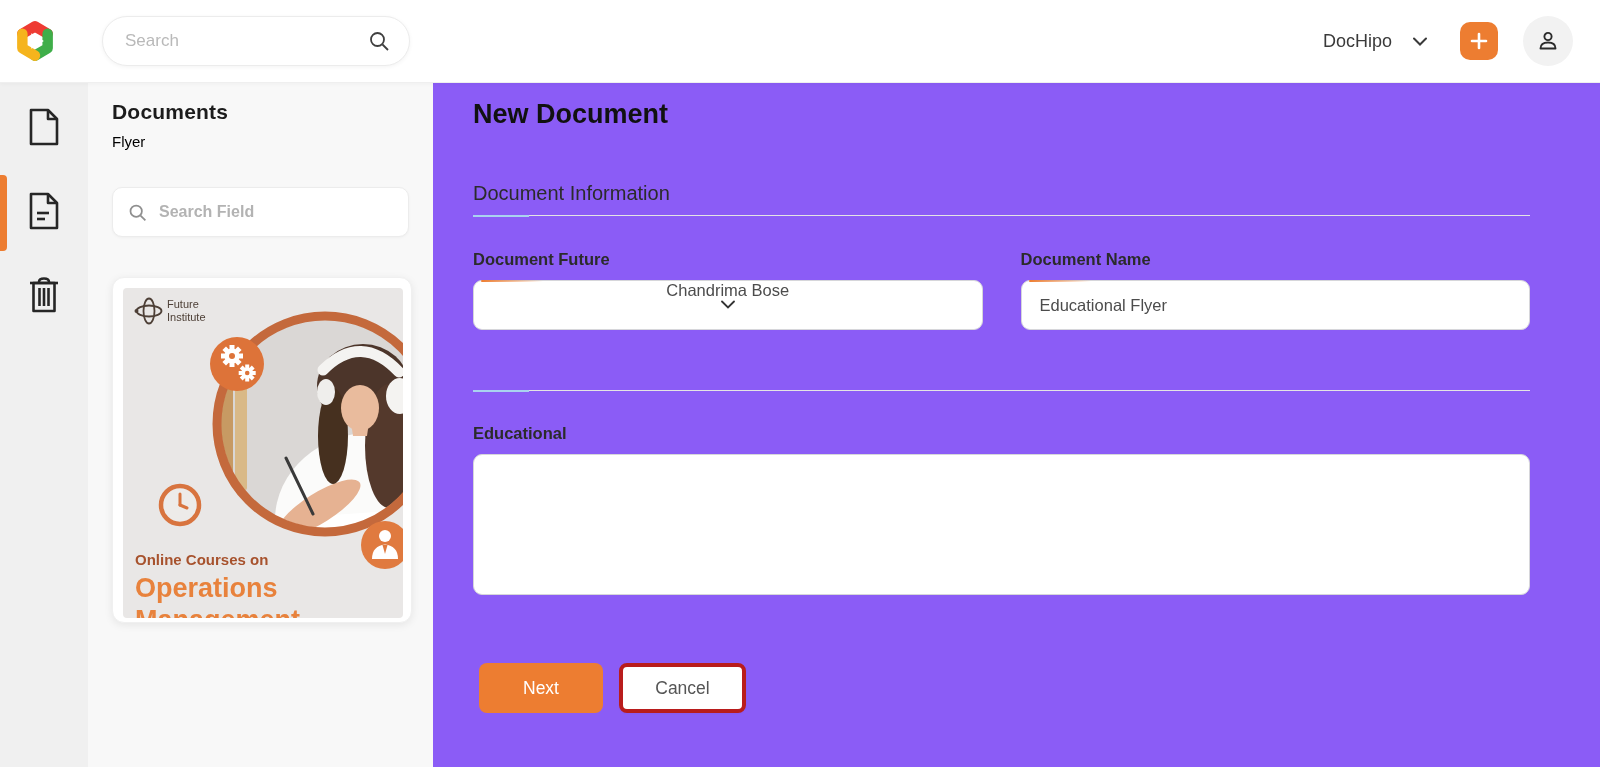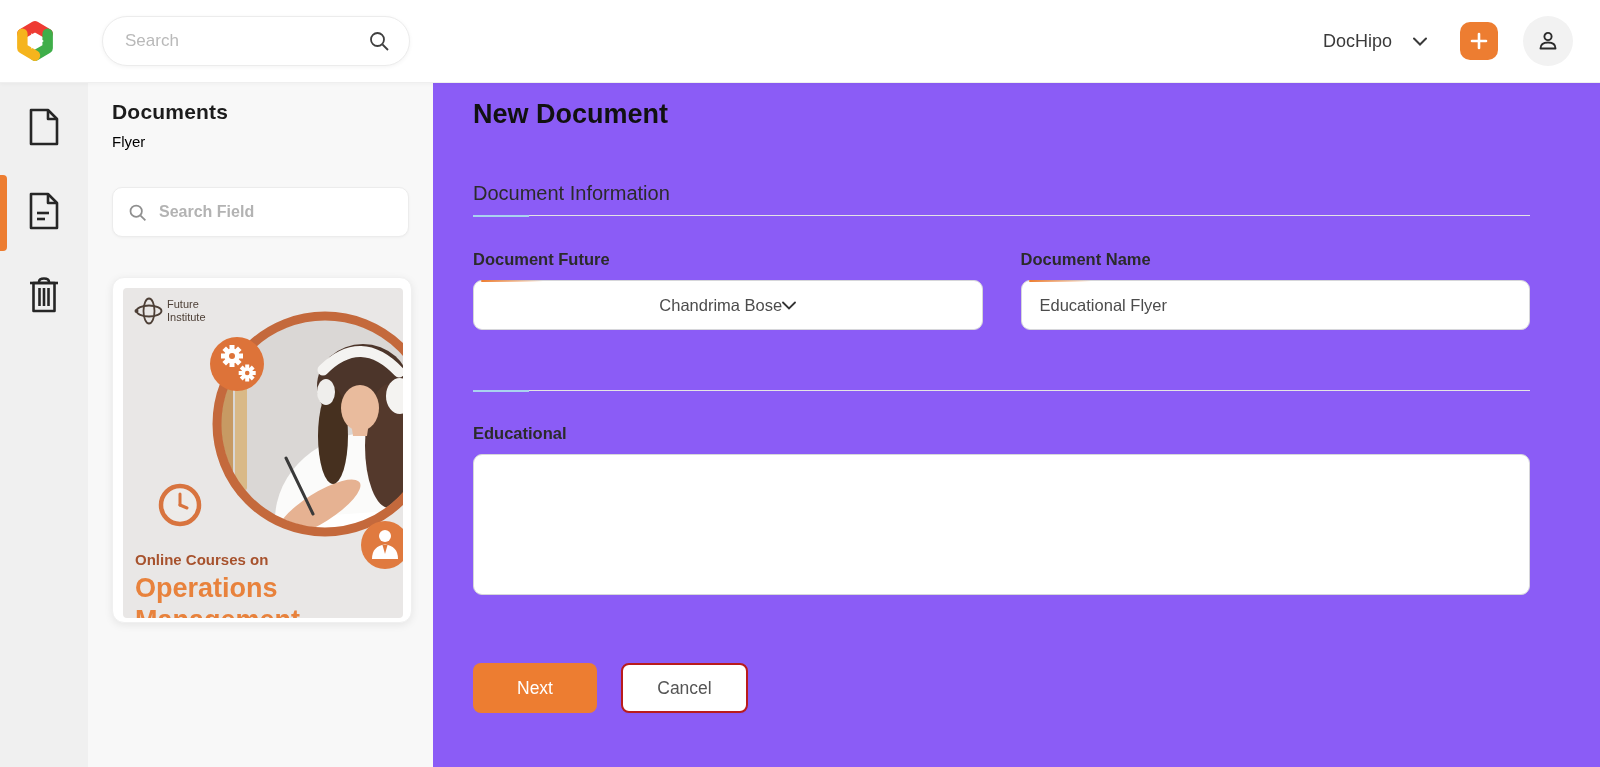--- a/index.html
+++ b/index.html
@@ -130,45 +130,45 @@
   .input-shell {
     position: relative; height: 50px;
     border: 1px solid #d6d6da; border-radius: 9px; background: #fff;
     display: flex; align-items: center; padding: 0 18px;
   }
   .input-shell .orange-accent {
     position: absolute; top: -1px; left: 7px; width: 62px; height: 2px;
     background: linear-gradient(to right, #ED7D31, rgba(237,125,49,0));
     border-radius: 1px;
   }
-  .select-shell { cursor: pointer; justify-content: center; }
+  .select-shell { cursor: pointer; justify-content: flex-start; flex-direction: column; }
   .select-value { font-size: 16.5px; color: #4c4c4c; }
   .input-shell input {
     width: 100%; border: none; outline: none; background: transparent;
     font-family: inherit; font-size: 16.5px; color: #4c4c4c;
   }
 
   .desc-label { margin-top: 32px; font-size: 16.5px; font-weight: bold; color: #2b2b2b; }
   .desc-textarea {
     margin-top: 11px; width: 100%; height: 141px;
     border: 1px solid #d6d6da; border-radius: 9px;
     resize: none; outline: none; background: #fff;
     font-family: inherit; font-size: 16px; color: #4c4c4c;
     padding: 12px 16px;
   }
 
-  .btn-row { margin-top: 64px; display: flex; gap: 24px; }
+  .btn-row { margin-top: 64px; display: flex; gap: 16px; margin-left: 6px; }
   .btn-next {
     width: 124px; height: 50px; background: #ED7D31; color: #fff;
     border: none; border-radius: 8px; font-family: inherit; font-size: 17.5px;
     cursor: pointer;
   }
   .btn-cancel {
     width: 127px; height: 50px; background: #fff; color: #555;
-    border: 2px solid #b91c1c; border-radius: 8px; font-family: inherit; font-size: 17.5px;
+    border: 4px solid #b91c1c; border-radius: 8px; font-family: inherit; font-size: 17.5px;
     cursor: pointer; box-shadow: 0 1px 2px rgba(0,0,0,.03);
   }
 </style>
 </head>
 <body>
 
 <div class="header">
   <span style="cursor:pointer;">
     <svg class="logo" viewBox="0 0 44 44">
       <path d="M9.9 15 L22 8 L34.1 15" fill="none" stroke="#ee3b33" stroke-width="10" stroke-linecap="round" stroke-linejoin="round"></path>

